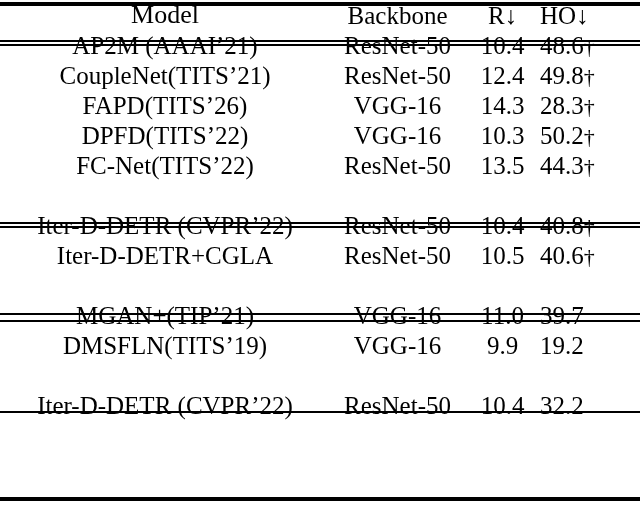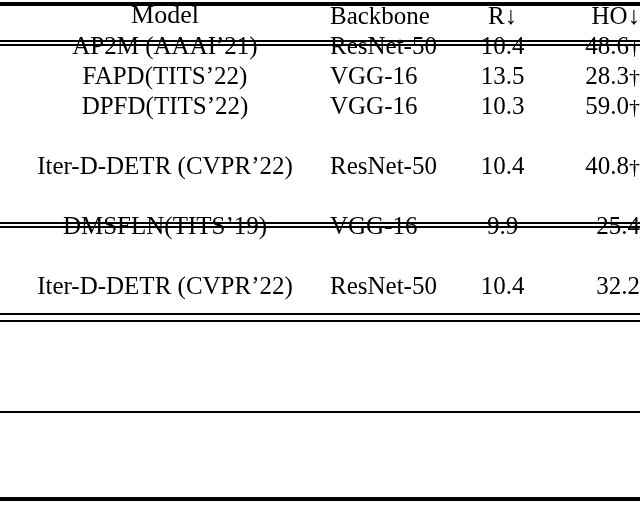--- a/index.html
+++ b/index.html
@@ -35,23 +35,23 @@
 
   table.results td, table.results th {
     padding: 0;
     margin: 0;
     height: 30px;
     vertical-align: middle;
     font-weight: normal;
     border: 0;
   }
   .cell-model    { text-align: center; padding-right: 2px; }
-  .cell-backbone { text-align: left; }
+  .cell-backbone { text-align: center; }
   .cell-r        { text-align: center; padding-right: 6px; }
-  .cell-ho       { text-align: right; padding-right: 18px; white-space: nowrap; }
+  .cell-ho       { text-align: left; padding-right: 18px; white-space: nowrap; }
 
   thead th { height: 38px; }
   thead th.cell-model { font-size: 26px; }
 
   
   .rule {
     position: absolute;
     left: 0;
     width: 640px;
     background: #000000;
@@ -98,48 +98,72 @@
     </thead>
 
     <tbody id="table-body">
         <tr>
           <td class="cell-model">AP2M (AAAI’21)</td>
           <td class="cell-backbone">ResNet-50</td>
           <td class="cell-r">10.4</td>
           <td class="cell-ho"><span>48.6</span><span class="dagger">†</span></td>
         </tr>
         <tr>
-          <td class="cell-model">FAPD(TITS’22)</td>
+          <td class="cell-model">CoupleNet(TITS’21)</td>
+          <td class="cell-backbone">ResNet-50</td>
+          <td class="cell-r">12.4</td>
+          <td class="cell-ho"><span>49.8</span><span class="dagger">†</span></td>
+        </tr>
+        <tr>
+          <td class="cell-model">FAPD(TITS’26)</td>
           <td class="cell-backbone">VGG-16</td>
-          <td class="cell-r">13.5</td>
+          <td class="cell-r">14.3</td>
           <td class="cell-ho"><span>28.3</span><span class="dagger">†</span></td>
         </tr>
         <tr>
           <td class="cell-model">DPFD(TITS’22)</td>
           <td class="cell-backbone">VGG-16</td>
           <td class="cell-r">10.3</td>
-          <td class="cell-ho"><span>59.0</span><span class="dagger">†</span></td>
+          <td class="cell-ho"><span>50.2</span><span class="dagger">†</span></td>
+        </tr>
+        <tr>
+          <td class="cell-model">FC-Net(TITS’22)</td>
+          <td class="cell-backbone">ResNet-50</td>
+          <td class="cell-r">13.5</td>
+          <td class="cell-ho"><span>44.3</span><span class="dagger">†</span></td>
         </tr>
         <tr class="spacer-row">
           <td colspan="4"></td>
         </tr>
         <tr>
           <td class="cell-model">Iter-D-DETR (CVPR’22)</td>
           <td class="cell-backbone">ResNet-50</td>
           <td class="cell-r">10.4</td>
           <td class="cell-ho"><span>40.8</span><span class="dagger">†</span></td>
         </tr>
+        <tr>
+          <td class="cell-model">Iter-D-DETR+CGLA</td>
+          <td class="cell-backbone">ResNet-50</td>
+          <td class="cell-r">10.5</td>
+          <td class="cell-ho"><span>40.6</span><span class="dagger">†</span></td>
+        </tr>
         <tr class="spacer-row">
           <td colspan="4"></td>
+        </tr>
+        <tr>
+          <td class="cell-model">MGAN+(TIP’21)</td>
+          <td class="cell-backbone">VGG-16</td>
+          <td class="cell-r">11.0</td>
+          <td class="cell-ho"><span>39.7</span></td>
         </tr>
         <tr>
           <td class="cell-model">DMSFLN(TITS’19)</td>
           <td class="cell-backbone">VGG-16</td>
           <td class="cell-r">9.9</td>
-          <td class="cell-ho"><span>25.4</span></td>
+          <td class="cell-ho"><span>19.2</span></td>
         </tr>
         <tr class="spacer-row">
           <td colspan="4"></td>
         </tr>
         <tr>
           <td class="cell-model">Iter-D-DETR (CVPR’22)</td>
           <td class="cell-backbone">ResNet-50</td>
           <td class="cell-r">10.4</td>
           <td class="cell-ho"><span>32.2</span></td>
         </tr>

